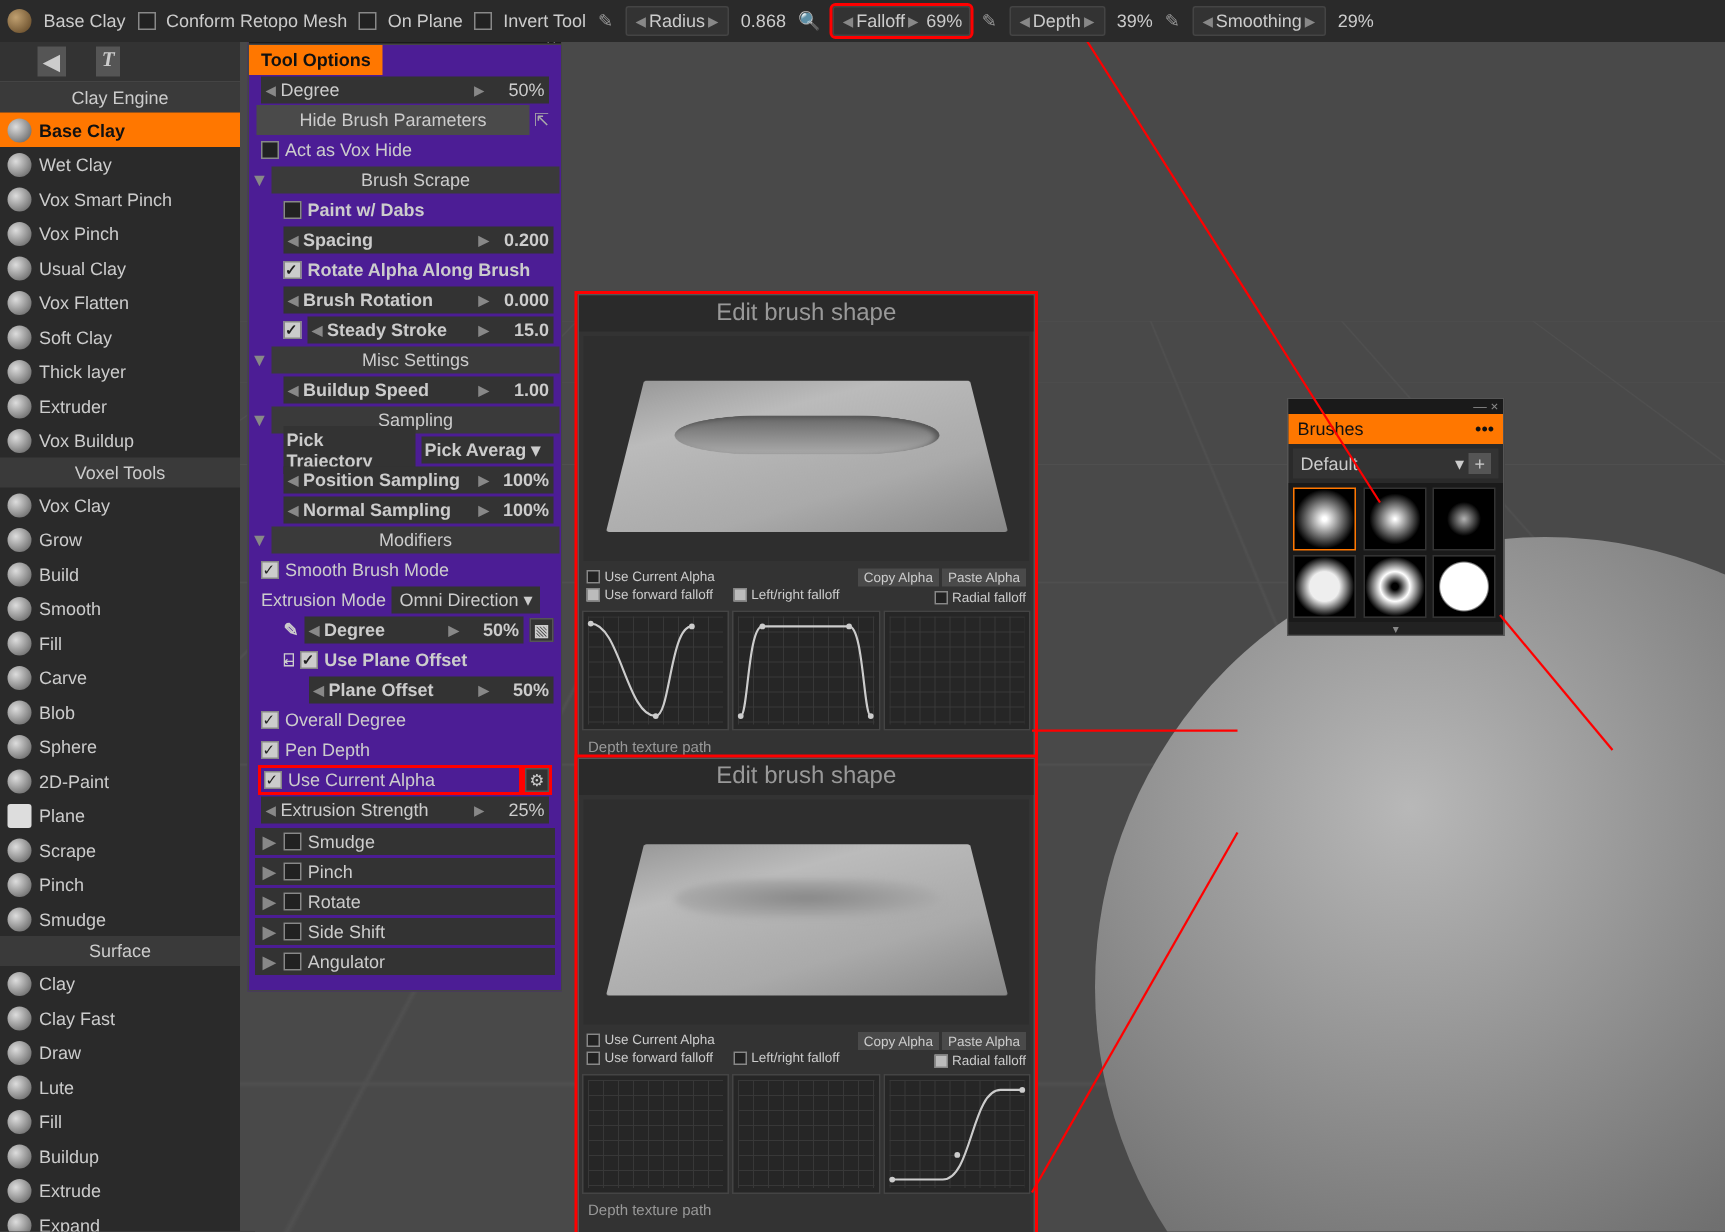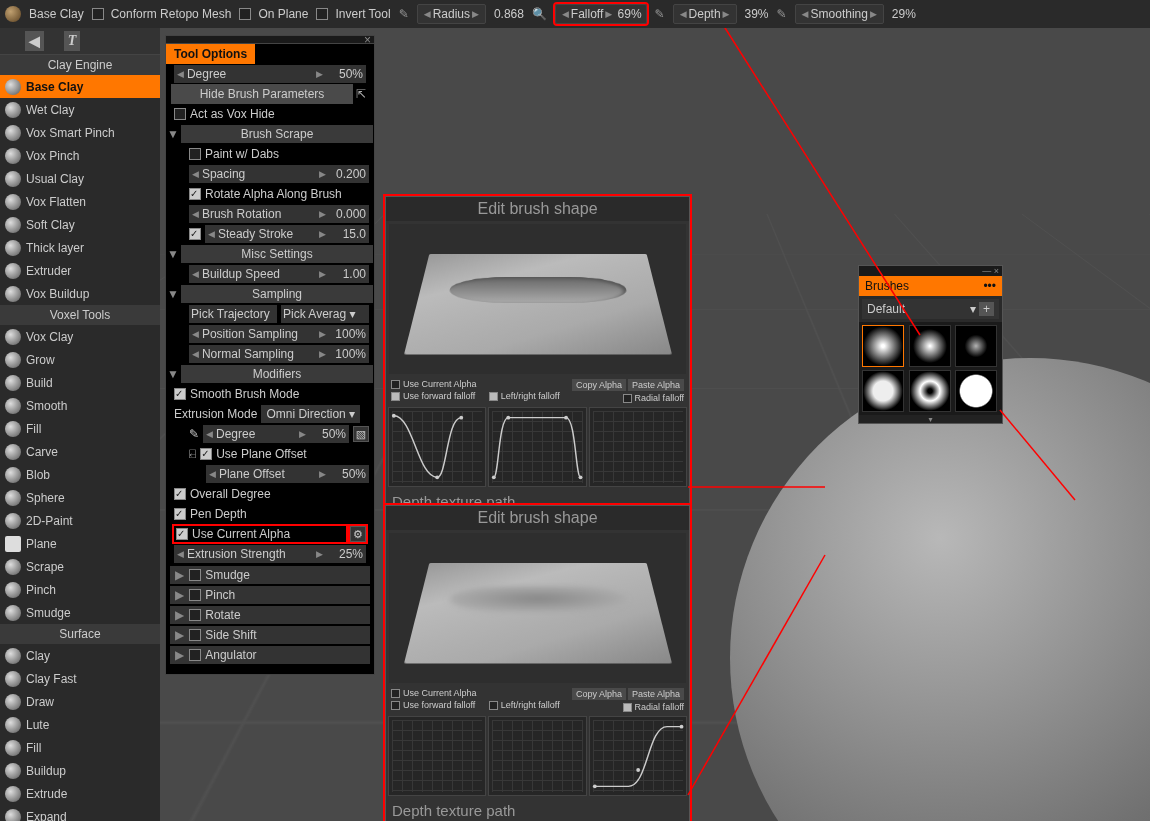--- a/index.html
+++ b/index.html
@@ -16,35 +16,35 @@
 
 .sidebar{position:absolute;left:0;top:28px;width:160px;background:#2a2a2a;height:793px;z-index:5;}
 .side-top{height:27px;background:#333;border-bottom:1px solid #444;display:flex;align-items:center;padding-left:5px;}
 .side-top span{background:#555;padding:2px 4px;margin-left:20px;font-size:14px;font-weight:bold;}
 .side-sec{background:#3a3a3a;text-align:center;padding:3px 0;font-size:12px;}
 .side-item{height:23px;display:flex;align-items:center;padding-left:5px;gap:5px;cursor:pointer;}
 .side-item.sel{background:#ff7700;color:#111;font-weight:bold;}
 .side-item .ball{width:16px;height:16px;border-radius:50%;background:radial-gradient(circle at 35% 35%, #ddd, #555);flex-shrink:0;}
 .side-item .flat{width:16px;height:16px;background:#ddd;border-radius:2px;}
 
-.tool-panel{position:absolute;left:165px;top:35px;width:210px;background:#000000;z-index:6;border:1px solid #444;padding-bottom:8px;}
+.tool-panel{position:absolute;left:165px;top:21px;width:210px;background:#4c1d95;z-index:6;border:1px solid #444;padding-bottom:8px;}
 .tp-header{background:#1a1a1a;height:8px;border-bottom:1px solid #444;position:relative;}
 .tp-header::after{content:"×";position:absolute;right:3px;top:-3px;color:#888;}
 .tp-title{background:#ff7700;color:#111;display:inline-block;padding:3px 8px;font-size:12px;font-weight:bold;}
 .tp-row{display:flex;align-items:center;padding:2px 5px;height:20px;}
 .tp-row.wider{padding:2px 8px;}
 .tp-spin{display:flex;align-items:center;background:#333;flex:1;padding:0 3px;height:18px;}
 .tp-spin .l{color:#888;font-size:9px;}
 .tp-spin .txt{flex:1;padding:0 3px;color:#ccc;}
 .tp-spin .val{color:#ccc;text-align:right;min-width:40px;}
 .tp-btn{background:#4a4a4a;text-align:center;padding:3px 0;flex:1;}
 .tp-sec{background:#3a3a3a;text-align:center;padding:2px 0;margin:1px;}
 .tp-sec-row{display:flex;align-items:center;}
 .tp-sec-row .tri{width:14px;text-align:center;color:#888;}
-.tp-indent{padding-left:18px;}
+.tp-indent{padding-left:18px;font-weight:bold;}
 .sq{width:12px;height:12px;border:1px solid #888;background:#222;display:inline-block;margin-right:4px;flex-shrink:0;}
 .sq.chk{background:#ccc;}
 .sq.chk::after{content:"✓";color:#222;font-size:10px;position:relative;top:-3px;}
 .red-hl{outline:2px solid red;}
 .gear-slot{width:16px;height:16px;background:#333;border:1px solid #555;display:flex;align-items:center;justify-content:center;font-size:11px;}
 .expand-row{background:#333;margin:2px 4px;padding:2px 5px;display:flex;align-items:center;}
 .expand-row .tri{color:#888;margin-right:5px;}
 
 .viewport{position:absolute;left:160px;top:28px;right:0;bottom:0;background:#444;overflow:hidden;}
 .grid-bg{position:absolute;inset:0;background:#494949;}
@@ -83,21 +83,21 @@
 .dlg-opts{padding:2px 5px;display:flex;justify-content:space-between;font-size:9px;}
 .dlg-opts .col{display:flex;flex-direction:column;gap:2px;}
 .dlg-opts .btn{background:#4a4a4a;padding:1px 4px;}
 .dlg-opts .chkr{display:flex;align-items:center;gap:3px;}
 .mini-sq{width:9px;height:9px;border:1px solid #888;background:#222;}
 .mini-sq.c{background:#bbb;}
 .dlg-graphs{display:flex;gap:2px;padding:2px;}
 .graph{flex:1;height:80px;background:#262626;border:1px solid #444;position:relative;}
 .graph::before{content:"";position:absolute;inset:3px;background-image:linear-gradient(#383838 1px,transparent 1px),linear-gradient(90deg,#383838 1px,transparent 1px);background-size:10px 10px;}
 .curve{position:absolute;inset:0;}
-.dlg-bot-row{display:flex;justify-content:space-between;padding:4px 6px;font-size:15px;color:#999;}
+.dlg-bot-row{display:flex;justify-content:space-between;padding:4px 6px;font-size:10px;color:#999;}
 .dlg-btns{display:flex;justify-content:center;gap:60px;padding:4px;}
 .dlg-btns .b{background:#555;padding:2px 18px;font-size:10px;}
 svg.lines{position:absolute;left:0;top:0;z-index:9;pointer-events:none;}
 svg.lines line{stroke:red;stroke-width:1.5;}
 </style>
 </head>
 <body>
 
 <div class="topbar">
   <span class="tool-icon"></span>

